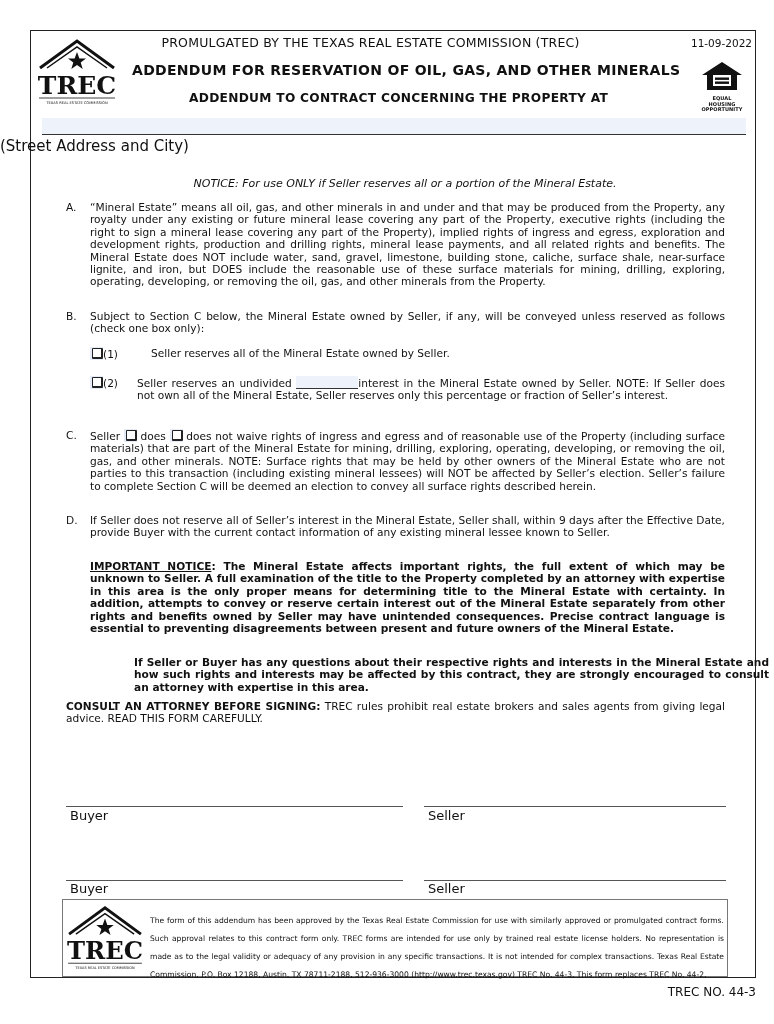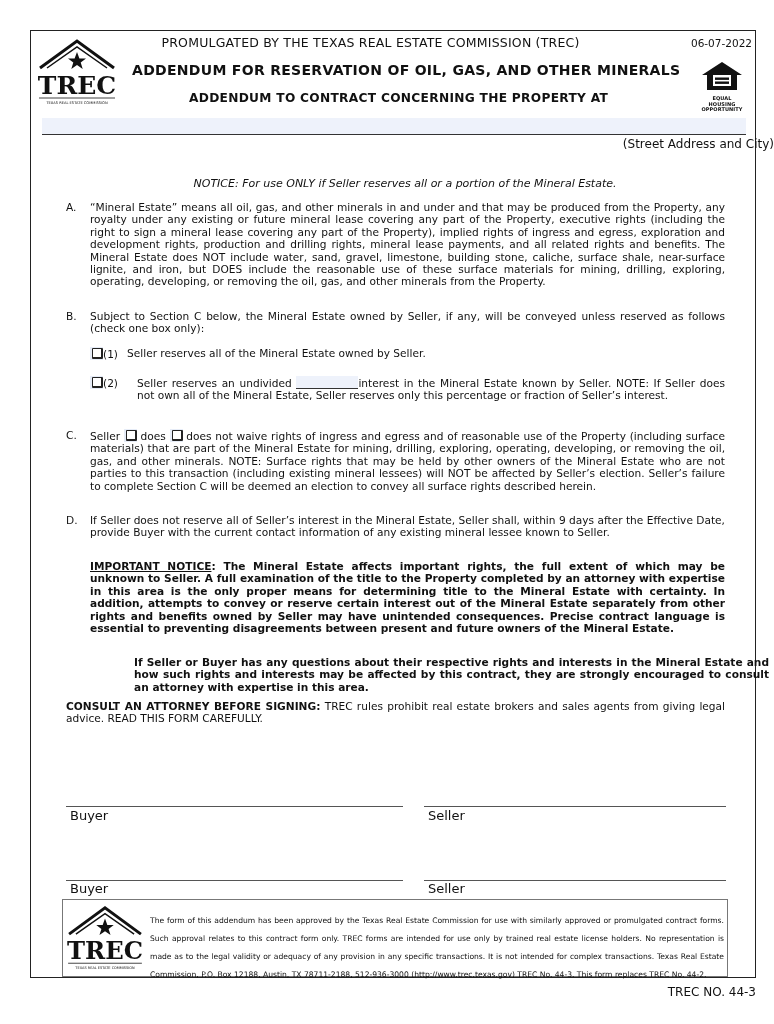--- a/index.html
+++ b/index.html
@@ -15,22 +15,22 @@
   .date { position: absolute; right: 22px; top: 37px; font-size: 10.5px; }
   .title1 { position: absolute; left: 132px; top: 62px; font-size: 14px; font-weight: bold;
             letter-spacing: 0.3px; }
   .title2 { position: absolute; left: 189px; top: 91px; font-size: 12.2px; font-weight: bold;
             letter-spacing: 0.3px; }
   .eho { position: absolute; left: 697px; top: 60px; width: 50px; text-align: center; }
   .eho-text { font-size: 5px; font-weight: bold; line-height: 5.5px; letter-spacing: 0.1px; }
   .address-field { position: absolute; left: 42px; top: 118px; width: 704px; height: 16px;
                    background: #eef2fb; border: none; border-bottom: 1.5px solid #333; padding: 0;
                    outline: none; font-size: 11px; }
-  .address-caption { position: absolute; left: 0; width: 774px; top: 137px; text-align: right;
-                     font-size: 12px; }
+  .address-caption { position: absolute; left: 0; width: 774px; top: 137px; text-align: left;
+                     font-size: 15px; }
   .notice { position: absolute; left: 0; width: 810px; top: 177px; text-align: center;
             font-size: 11px; font-style: italic; }
   .para { position: absolute; font-size: 10.6px; line-height: 12.4px; text-align: justify; }
   .para .lbl { position: absolute; left: -24px; top: 0; }
   .i { }
   .b { font-weight: bold; }
   .u { text-decoration: underline; }
   .cb { display: inline-block; width: 13px; height: 13px; background: #e6ecf7; vertical-align: -2px;
         position: relative; cursor: pointer; }
   .cb::after { content: ""; position: absolute; left: 2px; top: 1px; width: 8px; height: 8px;
@@ -56,21 +56,21 @@
     <polyline points="3,30 40,3 77,30" fill="none" stroke="#111" stroke-width="3"></polyline>
     <polyline points="10,30 40,9 70,30" fill="none" stroke="#111" stroke-width="1.5"></polyline>
     <polygon points="40,14 42.4,20.5 49,20.5 43.7,24.6 45.7,31 40,27 34.3,31 36.3,24.6 31,20.5 37.6,20.5" fill="#111"></polygon>
     <text x="40" y="56" text-anchor="middle" font-family="'DejaVu Serif', serif" font-weight="bold" font-size="25" fill="#111">TREC</text>
     <line x1="2" y1="60" x2="78" y2="60" stroke="#111" stroke-width="0.8"></line>
     <text x="40" y="66" text-anchor="middle" font-family="'DejaVu Sans', sans-serif" font-size="3.6" fill="#111">TEXAS REAL ESTATE COMMISSION</text>
   </svg>
 </div>
 
 <div class="promulgated"><span>PROMULGATED BY THE TEXAS REAL ESTATE COMMISSION (TREC)</span></div>
-<div class="date">06-07-2022</div>
+<div class="date">11-09-2022</div>
 <div class="title1">ADDENDUM FOR RESERVATION OF OIL, GAS, AND OTHER MINERALS</div>
 <div class="title2">ADDENDUM TO CONTRACT CONCERNING THE PROPERTY AT</div>
 
 <div class="eho">
   <svg width="44" height="32" viewBox="0 0 44 32">
     <polygon points="22,2 42,15 37,15 37,30 7,30 7,15 2,15" fill="#111"></polygon>
     <rect x="13" y="15" width="18" height="11" fill="#fff"></rect>
     <rect x="15" y="17.5" width="14" height="2.4" fill="#111"></rect>
     <rect x="15" y="21.5" width="14" height="2.4" fill="#111"></rect>
   </svg>
@@ -91,27 +91,27 @@
   <span>“Mineral Estate” means all oil, gas, and other minerals in and under and that may be produced from the Property, any royalty under any existing or future mineral lease covering any part of the Property, executive rights (including the right to sign a mineral lease covering any part of the Property), implied rights of ingress and egress,  exploration and development rights, production and drilling rights, mineral lease payments, and all related rights and benefits. The Mineral Estate does NOT include water, sand, gravel, limestone, building stone, caliche, surface shale, near-surface lignite, and iron, but DOES include the reasonable use of these surface materials for mining, drilling, exploring, operating, developing, or removing the oil, gas, and other minerals from the Property.</span>
 </div>
 
 <div class="para" style="left:90px; top:310px; width:635px;">
   <span class="lbl">B.</span>
   <span class="i">Subject to Section C below,</span><span> the Mineral Estate owned by Seller, if any, will be conveyed unless reserved as follows (check one box only):</span>
 </div>
 
 <div class="para" style="left:90px; top:347px; width:635px;">
   <span class="cb"></span><span>(1)</span>
-  <span style="position:absolute; left:37px;">Seller reserves all of the Mineral Estate owned by Seller.</span>
+  <span style="position:absolute; left:61px;">Seller reserves all of the Mineral Estate owned by Seller.</span>
 </div>
 
 <div class="para" style="left:90px; top:376px; width:635px;">
   <span class="cb"></span><span>(2)</span>
   <div style="position:absolute; left:47px; top:0; width:588px;">
-    <span>Seller reserves an undivided </span><span class="blank"></span><span>interest in the Mineral Estate known by Seller. </span><span class="i">NOTE: If Seller does not own all of the Mineral Estate, Seller reserves only this percentage or fraction of Seller’s interest.</span>
+    <span>Seller reserves an undivided </span><span class="blank"></span><span>interest in the Mineral Estate owned by Seller. </span><span class="i">NOTE: If Seller does not own all of the Mineral Estate, Seller reserves only this percentage or fraction of Seller’s interest.</span>
   </div>
 </div>
 
 <div class="para" style="left:90px; top:429px; width:635px;">
   <span class="lbl">C.</span>
   <span>Seller</span>
   <span class="cb"></span>
   <span>does</span>
   <span class="cb"></span>
   <span>does</span>

